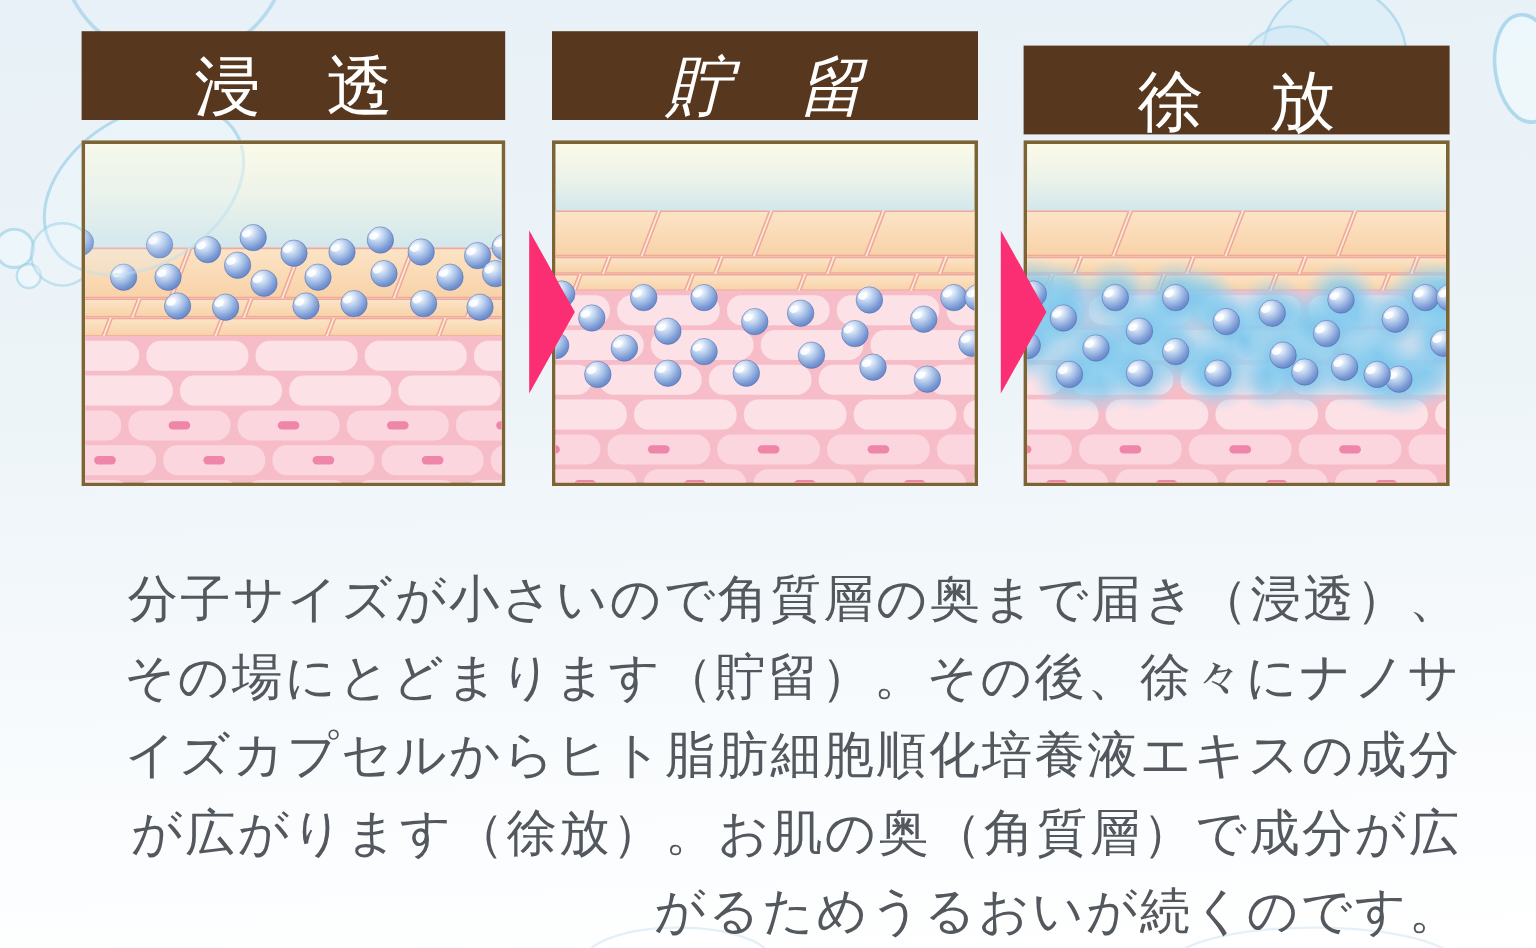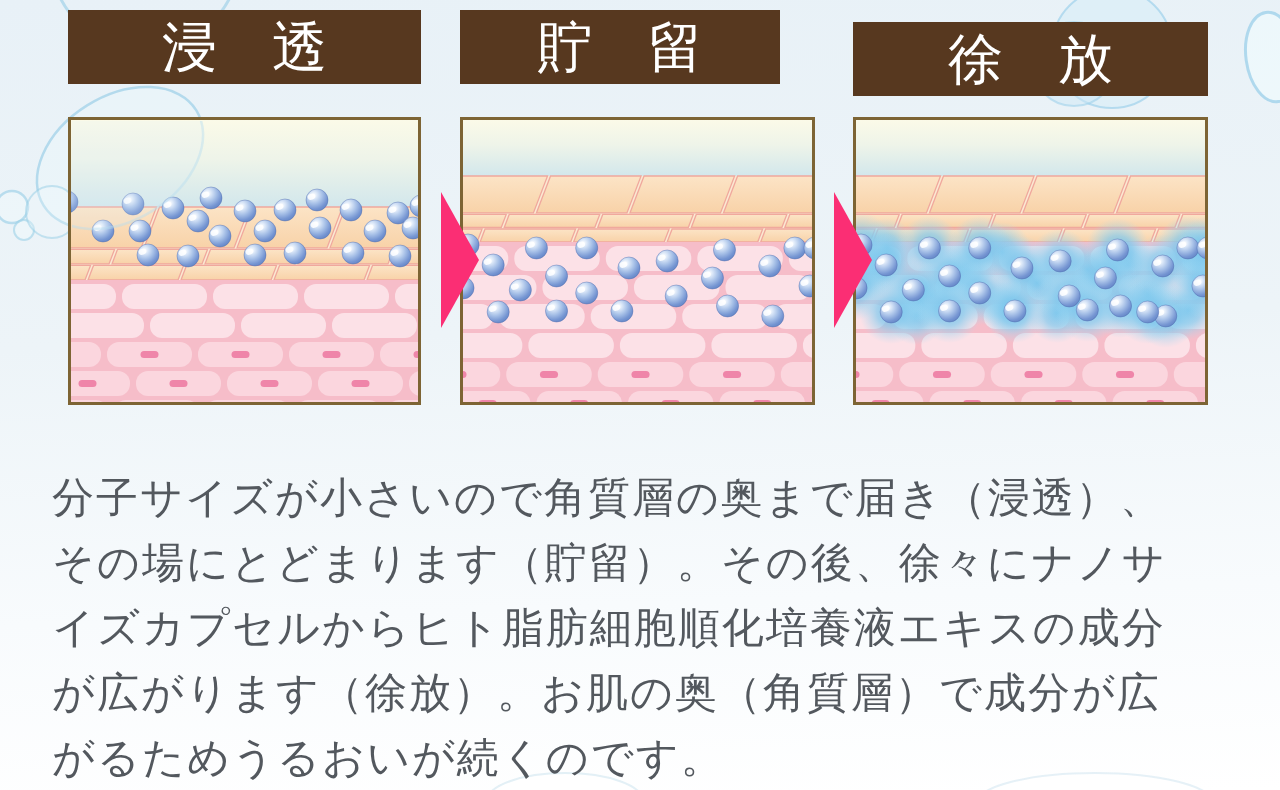--- a/index.html
+++ b/index.html
@@ -4,47 +4,47 @@
 <style>
   html,body{margin:0;padding:0;}
   body{
     width:1280px;height:790px;overflow:hidden;position:relative;
     background:linear-gradient(178deg,#e8f1f7 0%,#edf4f8 42%,#f8fbfd 75%,#ffffff 100%);
     font-family:"Liberation Sans", sans-serif;
   }
   .bubble-layer{position:absolute;left:0;top:0;z-index:0;pointer-events:none;}
   .bubble-layer.front{z-index:4;}
   .stage-header{
-    position:absolute;top:10px;height:74px;z-index:2;
+    position:absolute;top:26px;height:74px;z-index:2;
     background:var(--header-bg,#57381f);color:var(--header-fg,#fff);
-    display:flex;align-items:center;justify-content:center;
+    display:flex;align-items:flex-end;justify-content:center;
     font-family:"DejaVu Serif", serif;font-size:55px;line-height:1;
   }
   #hdr1{left:68px;width:353px;}
-  #hdr2{left:460px;width:320px;}
+  #hdr2{left:460px;width:355px;font-style:italic;}
   #hdr3{left:853px;width:355px;margin-top:12px;}
   .panel{
     position:absolute;top:117px;height:288px;z-index:2;box-sizing:border-box;
     border:3px solid var(--panel-border,#7d6434);background:#fff;
   }
   #pan1{left:68px;width:353px;}
   #pan2{left:460px;width:355px;}
   #pan3{left:853px;width:355px;}
   .panel svg{display:block;width:100%;height:100%;}
   .flow-arrow{
     position:absolute;top:192px;width:0;height:0;z-index:3;
     border-top:68px solid transparent;border-bottom:68px solid transparent;
     border-left:38px solid var(--arrow,#fb2e74);
   }
   #arr1{left:441px;}
   #arr2{left:834px;}
   .description{
-    position:absolute;left:52px;top:424px;width:1148px;z-index:2;
+    position:absolute;left:70px;top:424px;width:1148px;z-index:2;
     font-size:42px;line-height:65px;letter-spacing:2px;color:var(--text,#53585e);
-    font-family:Liberation Serif, serif;text-align:left;
+    font-family:Liberation Sans, sans-serif;text-align:right;
   }
 </style>
 </head>
 <body style="--header-bg: #57381f; --header-fg: #ffffff; --arrow: #fb2e74; --panel-border: #7d6434; --text: #53585e;">
 
 <svg class="bubble-layer" width="1280" height="790" viewBox="0 0 1280 790">
   <g fill="none" stroke="rgba(150,205,230,0.6)" stroke-width="3">
     <circle cx="145" cy="-45" r="95"></circle>
   </g>
   <g>

